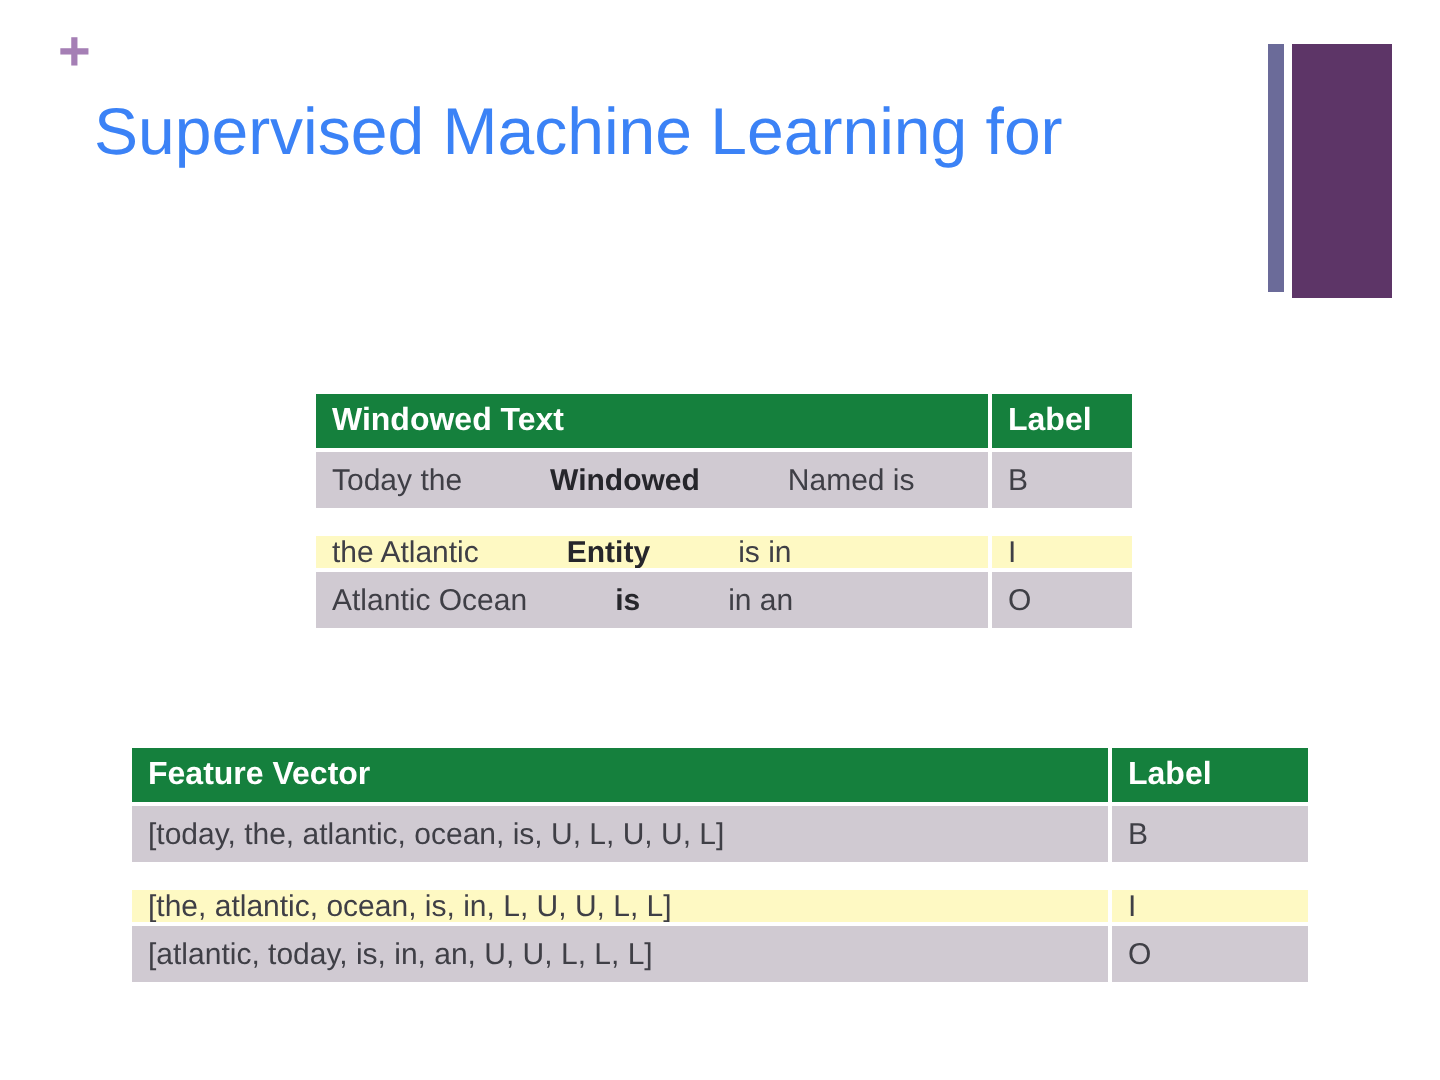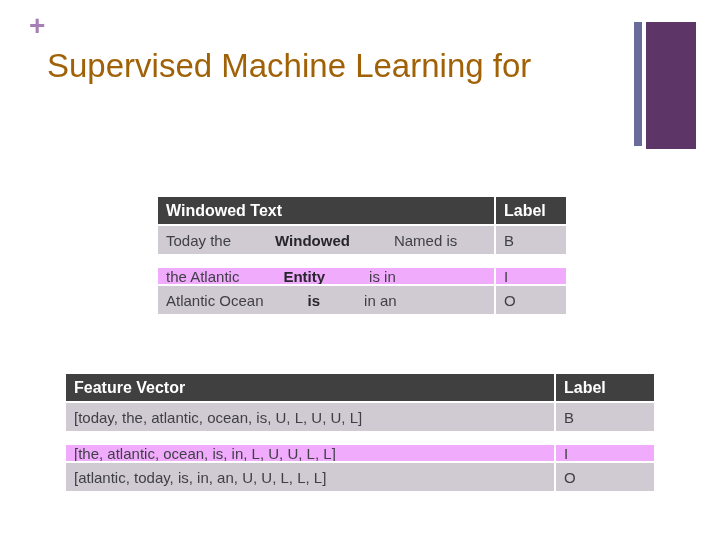--- a/index.html
+++ b/index.html
@@ -21,21 +21,21 @@
     color: #a57fb5;
     line-height: 1;
   }
   .title {
     position: absolute;
     left: 47px;
     top: 46px;
     width: 570px;
     font-size: 33px;
     font-weight: 400;
-    color: #a16207;
+    color: #3b82f6;
     line-height: 39px;
     letter-spacing: 0px;
   }
   .bar { position: absolute; top: 22px; }
   .bar-thin { left: 634px; width: 8px; height: 124px; background: #6b6b99; }
   .bar-wide { left: 646px; width: 50px; height: 127px; background: #5d3567; }
 
   .tbl {
     position: absolute;
     display: grid;
@@ -57,33 +57,33 @@
     grid-template-rows: 27px 28px 28px 28px;
   }
   .cell {
     display: flex;
     align-items: center;
     padding-left: 8px;
     white-space: nowrap;
     overflow: hidden;
   }
   .th {
-    background: #404040;
+    background: #15803d;
     color: #ffffff;
     font-weight: bold;
     font-size: 16px;
   }
   .td {
     font-size: 15px;
     color: #3f3f46;
     gap: 44px;
   }
   .td b { color: #26262b; }
   .row-dark  { background: #d0cad2; }
-  .row-light { background: #f0abfc; margin-top: 12px; }
+  .row-light { background: #fef9c3; margin-top: 12px; }
 </style>
 </head>
 <body>
 
 <div class="slide">
 
   <div class="plus">+</div>
 
   <h1 class="title"><span>Supervised Machine Learning for</span><br></h1>
 

